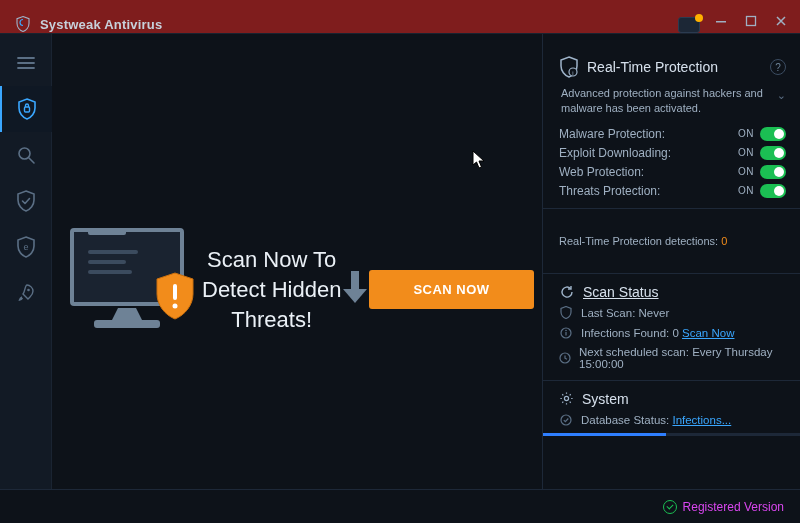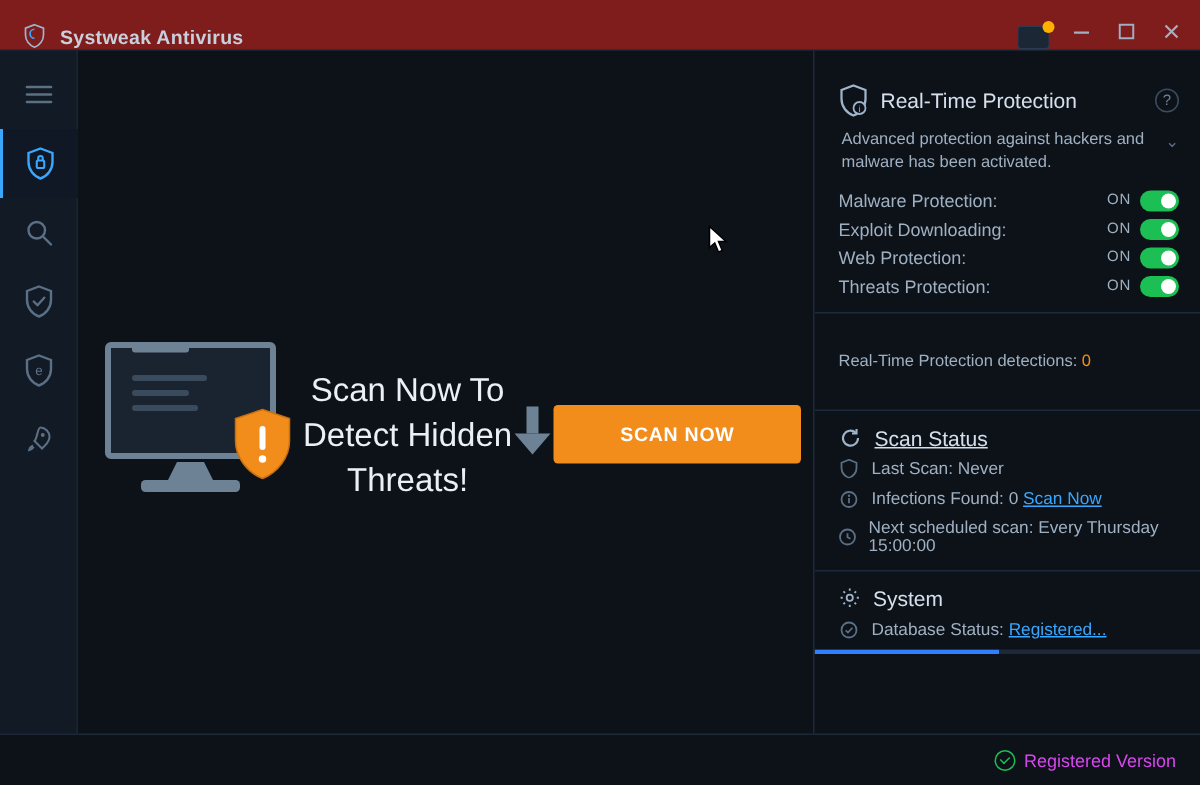--- a/index.html
+++ b/index.html
@@ -288,21 +288,21 @@
           </span>
         <span>System</span>
       </h3>
       <div class="status-line">
         <span class="ico">
             <svg width="12" height="12" viewBox="0 0 12 12">
               <circle cx="6" cy="6" r="5" fill="none" stroke="currentColor" stroke-width="1.2"></circle>
               <path d="M3.8 6.2 L5.3 7.7 L8.3 4.5" fill="none" stroke="currentColor" stroke-width="1.2"></path>
             </svg>
           </span>
-        <span><span>Database Status:</span> <span class="link">Registered...</span></span>
+        <span><span>Database Status:</span> <span class="link">Infections...</span></span>
       </div>
       <div class="progress">
           <div class="bar"></div>
         </div>
     </div>
   </div>
 </div>
 
 <div class="footer">
   <span class="ok-ico"></span>

